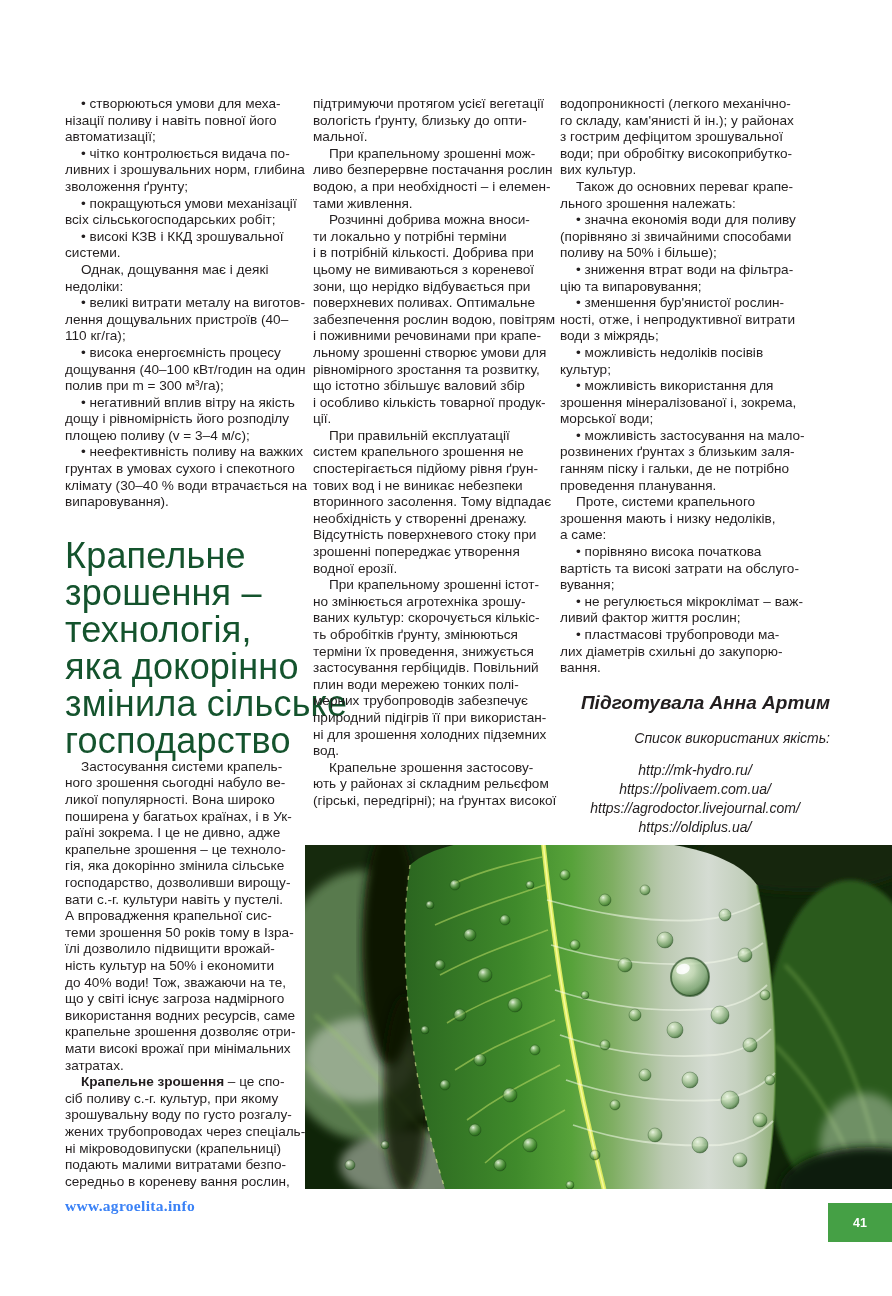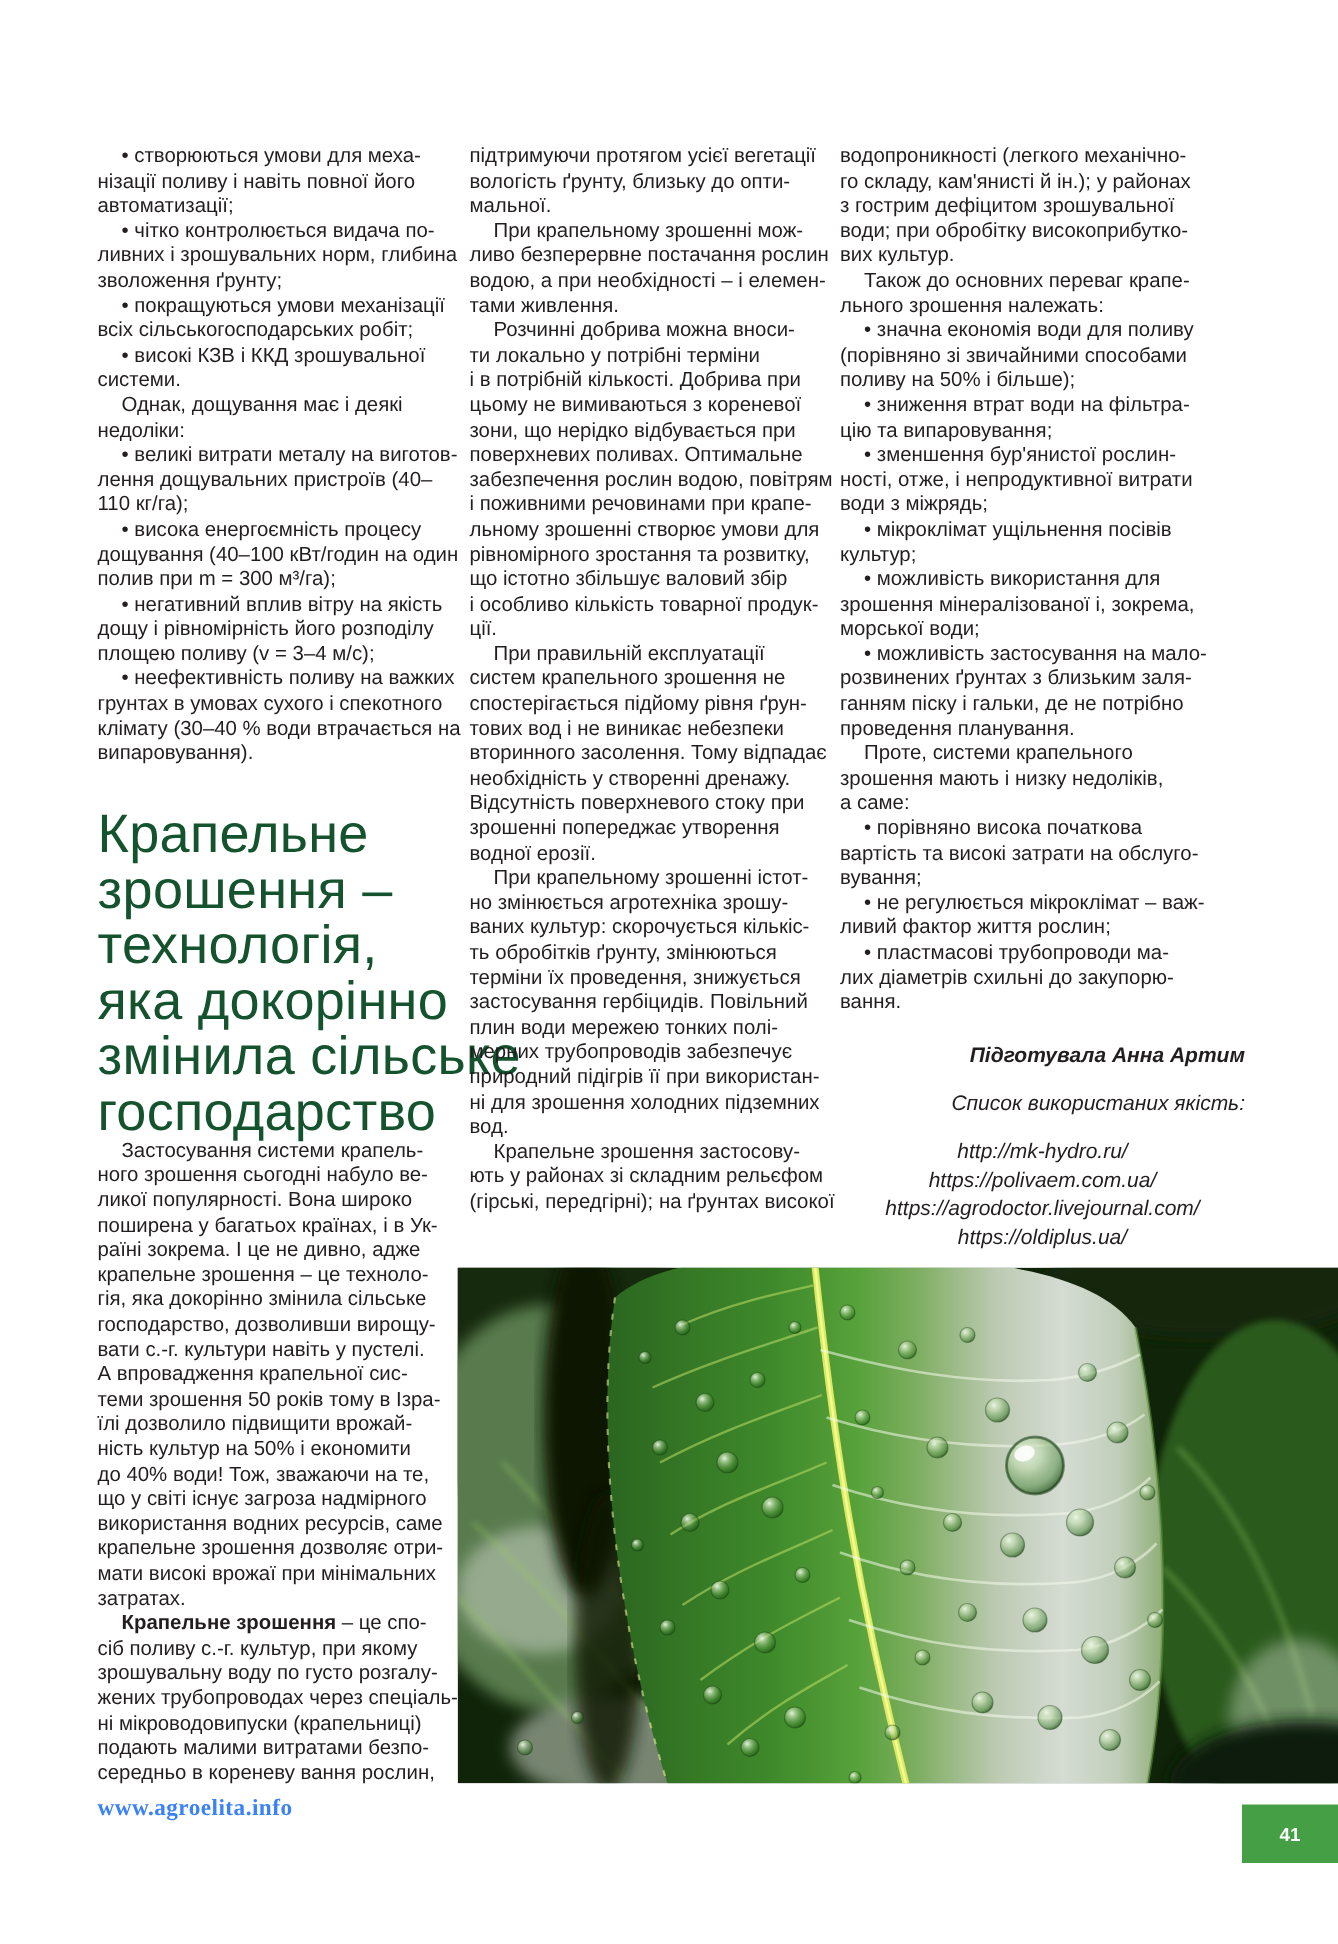--- a/index.html
+++ b/index.html
@@ -8,21 +8,21 @@
   .col{position:absolute;top:96px;width:246px;font-size:13.6px;line-height:16.6px;}
   .c1{left:65px;}
   .c2{left:313px;}
   .c3{left:560px;width:270px;}
   .blk{margin:0;white-space:pre;}
   .ind{text-indent:16px;}
   .b{font-weight:bold;}
   .article-title{margin:26px 0 0 0;font-size:36px;line-height:37px;font-weight:400;
         color:#14532d;white-space:pre;letter-spacing:0.2px;}
   .credit{margin-top:18px;text-align:right;font-style:italic;font-weight:bold;
-        font-size:14px;white-space:pre;}
+        font-size:19px;white-space:pre;}
   .src-head{margin-top:16px;text-align:right;font-style:italic;font-size:14px;white-space:pre;}
   .src-urls{margin-top:4px;text-align:center;font-style:italic;font-size:14px;line-height:19px;}
   .photo{position:absolute;left:305px;top:845px;width:587px;height:344px;margin:0;overflow:hidden;}
   .photo svg{display:block;width:100%;height:100%;}
   .site{position:absolute;left:65px;top:1197px;font-family:Liberation Serif, serif;
         font-weight:bold;font-size:15.5px;letter-spacing:0.3px;color:#3b82f6;}
   .pagebox{position:absolute;left:828px;top:1203px;width:64px;height:39px;background:#45a045;
         display:flex;align-items:center;justify-content:center;
         color:#ffffff;font-size:12.5px;font-weight:bold;}
   .dp{fill:url(#dg);stroke:rgba(18,55,12,0.38);stroke-width:0.8;}
@@ -150,21 +150,21 @@
     <p class="blk ind">Також до основних переваг крапе-
 льного зрошення належать:</p>
     <p class="blk ind">• значна економія води для поливу
 (порівняно зі звичайними способами
 поливу на 50% і більше);</p>
     <p class="blk ind">• зниження втрат води на фільтра-
 цію та випаровування;</p>
     <p class="blk ind">• зменшення бур'янистої рослин-
 ності, отже, і непродуктивної витрати
 води з міжрядь;</p>
-    <p class="blk ind">• мікроклімат ущільнення посівів
+    <p class="blk ind">• можливість недоліків посівів
 культур;</p>
     <p class="blk ind">• можливість використання для
 зрошення мінералізованої і, зокрема,
 морської води;</p>
     <p class="blk ind">• можливість застосування на мало-
 розвинених ґрунтах з близьким заля-
 ганням піску і гальки, де не потрібно
 проведення планування.</p>
     <p class="blk ind">Проте, системи крапельного
 зрошення мають і низку недоліків,

